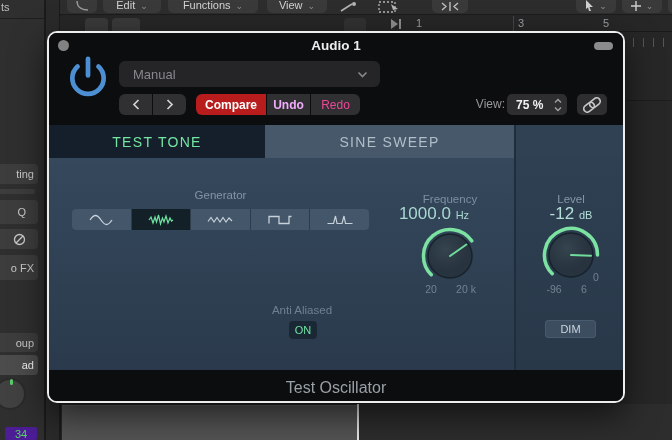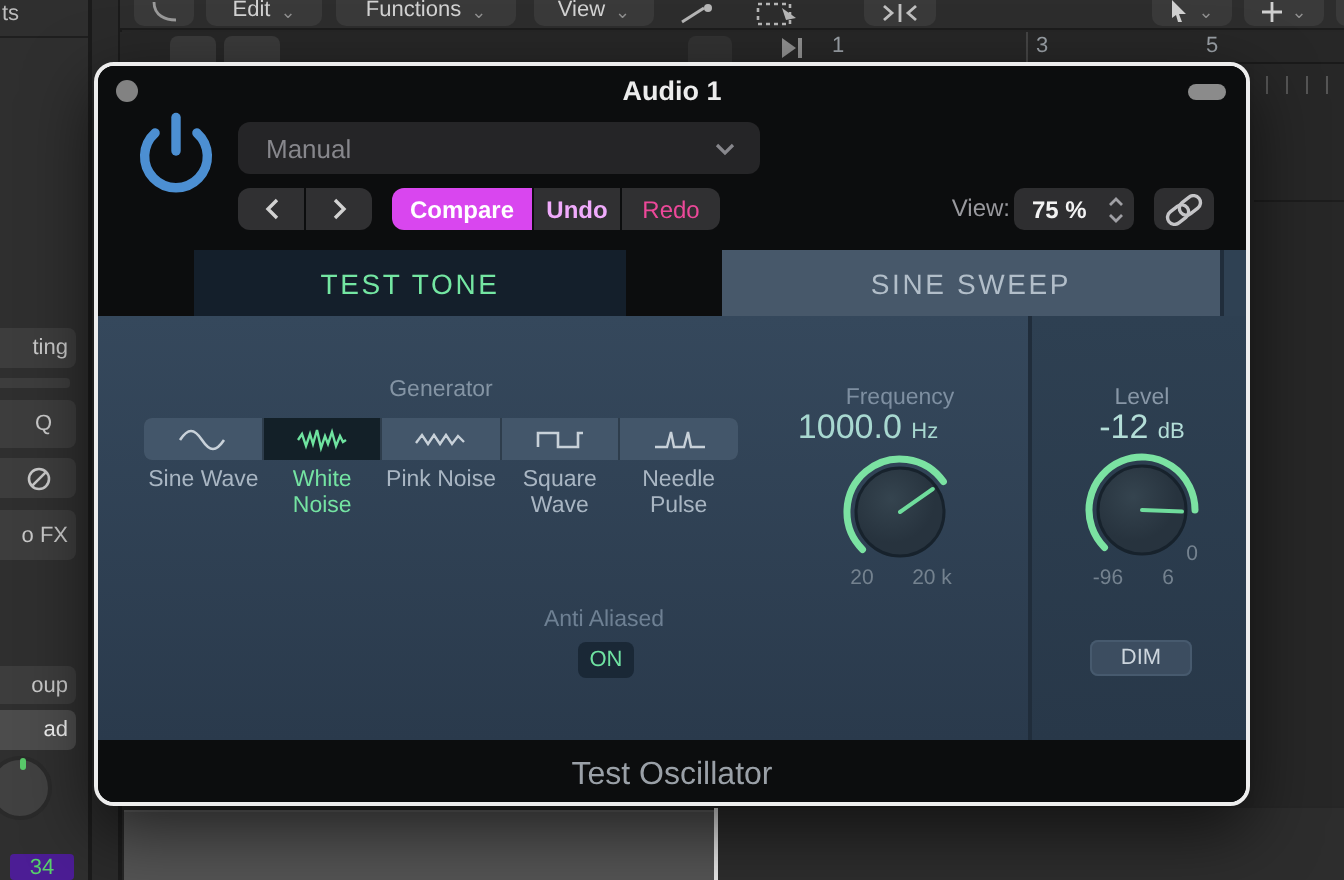--- a/index.html
+++ b/index.html
@@ -41,31 +41,31 @@
   .close-dot { left:9px; top:7px; width:11px; height:11px; border-radius:50%; background:#828282; }
   .win-title { left:0; top:5px; width:100%; text-align:center; color:#ececec; font-size:13.5px; font-weight:bold; }
   .pill { right:10px; top:9px; width:19px; height:8px; border-radius:4px; background:#8b8b8b; }
   .preset { left:70px; top:28px; width:261px; height:26px; background:#252527; border-radius:6px;
             display:flex; align-items:center; justify-content:space-between; padding:0 12px 0 14px;
             color:#87878c; font-size:13px; }
   .grp { display:flex; gap:1px; position:absolute; top:61px; height:21px; }
   .gbtn { height:21px; display:flex; align-items:center; justify-content:center; background:#303032;
           color:#d9d9dc; font-size:12px; }
   .gbtn.first { border-radius:6px 0 0 6px; } .gbtn.last { border-radius:0 6px 6px 0; }
-  .gbtn.blue { background:#d946ef; color:#fff; font-weight:bold; }
+  .gbtn.blue { background:#b91c1c; color:#fff; font-weight:bold; }
   .gbtn.dim { color:#ec4899; }
   .view-label { left:398px; top:64px; width:58px; text-align:right; color:#98989d; font-size:12px; }
   .view-box { left:458px; top:61px; width:60px; height:21px; background:#2e2e30; border-radius:5px;
               display:flex; align-items:center; justify-content:space-between; padding:0 5px 0 9px;
               color:#f2f2f2; font-size:12px; font-weight:bold; }
   .link-btn { left:528px; top:61px; width:30px; height:21px; background:#2e2e30; border-radius:5px;
               display:flex; align-items:center; justify-content:center; }
 
   .tabs { position:relative; width:100%; height:33px; display:flex; }
-  .tab { display:flex; align-items:center; justify-content:center; font-size:14px; letter-spacing:1.3px;margin-left:48px; }
+  .tab { display:flex; align-items:center; justify-content:center; font-size:14px; letter-spacing:1.3px; }
   .tab.active { width:216px; background:#141f2b; color:#74e6a2; }
   .tab.inactive { width:249px; background:#47586a; color:#b2bec9; }
   .tab-filler { flex:1; background:#2f4153; border-left:2px solid #202d3b; }
 
   .content { position:relative; width:100%; height:212px; }
   .sec-left { left:0; top:0; width:465px; height:212px; background:linear-gradient(#35485c,#2a3a4c); }
   .sec-right { left:465px; top:0; width:113px; height:212px; background:linear-gradient(#2e4052,#283849);
                border-left:2px solid #202d3b; }
   .small-label { font-size:11.5px; color:#8494a4; text-align:center; }
   .seg { left:23px; top:51px; width:297px; height:21px; background:#2e3d4c; border-radius:4px;
@@ -287,27 +287,20 @@
         <svg width="30" height="14" viewBox="0 0 30 14">
             <path d="M4 10.5 V3.5 H14 V10.5 H24 V3.5 H26.5" fill="none" stroke="#c8d1d9" stroke-width="1.3"></path>
           </svg>
       </div>
       <div class="seg-cell">
         <svg width="30" height="14" viewBox="0 0 30 14">
             <path d="M2.5 10.5 H8.5 L10.5 3 L12 10.5 H17 L19 3 L20.5 10.5 H27.5" fill="none" stroke="#c8d1d9" stroke-width="1.2"></path>
           </svg>
       </div>
     </div>
-    <div class="abs optlabels">
-      <div class="optlabel">Sine Wave</div>
-      <div class="optlabel sel">White Noise</div>
-      <div class="optlabel">Pink Noise</div>
-      <div class="optlabel">Square Wave</div>
-      <div class="optlabel">Needle Pulse</div>
-    </div>
 
     <div class="abs small-label" style="left:188px;top:146px;width:130px;color:#6e8093;">Anti Aliased</div>
     <div class="abs on-btn">ON</div>
 
     <div class="abs small-label" style="left:336px;top:35px;width:130px;color:#7e8fa1;">Frequency</div>
     <div class="abs value-line" style="left:320px;top:46px;width:130px;"><span>1000.0</span> <span class="unit">Hz</span></div>
     <svg class="abs" style="left:369px;top:66px;" width="64" height="64" viewBox="0 0 64 64">
       <defs>
           <radialGradient id="kb1" cx="40%" cy="35%">
             <stop offset="0%" stop-color="#35444f"></stop>

